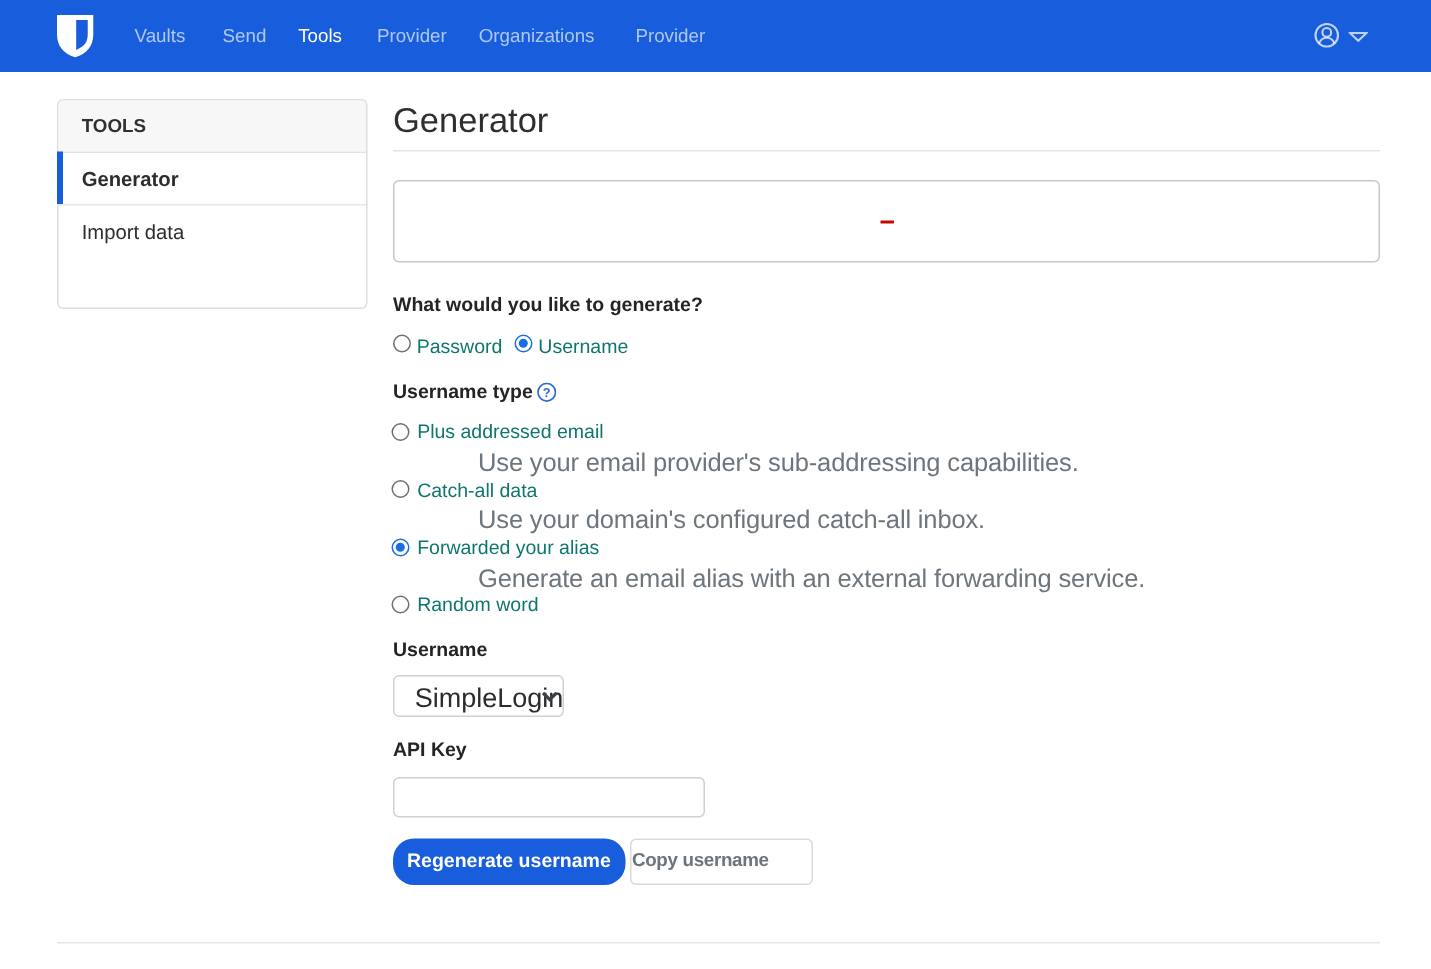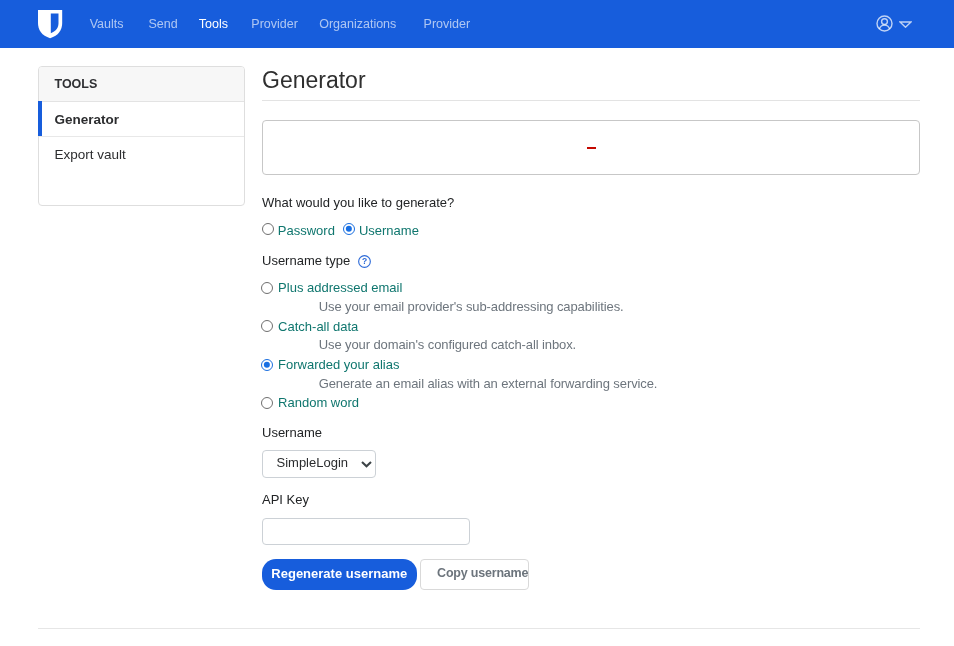--- a/index.html
+++ b/index.html
@@ -21,36 +21,36 @@
   .card-item.active::before { content:""; position:absolute; left:-1px; top:-1px; bottom:0; width:4.5px; background:#175DDC; }
   .card-item.active span { font-weight:bold; }
 
   
   .main { position:absolute; left:262px; top:0; width:658px; }
   h1 { position:absolute; left:0; top:66.7px; font-size:23px; font-weight:400; color:#2f2f2f; line-height:1.2; }
   .hr1 { position:absolute; left:0; top:100px; width:657.5px; height:1px; background:#e3e3e3; }
   .genbox { position:absolute; left:-0.5px; top:120.3px; width:658.5px; height:54.4px; border:1px solid #c7c7c7; border-radius:4px; }
   .dash { position:absolute; left:324.5px; top:25.3px; width:9px; height:2.2px; background:#c40800; }
 
-  .lbl { position:absolute; font-size:13px; font-weight:normal; color:#222426; line-height:1; white-space:nowrap; }
+  .lbl { position:absolute; font-size:13px; font-weight:bold; color:#222426; line-height:1; white-space:nowrap; }
   .txt { position:absolute; font-size:13px; color:#0f766e; line-height:1; white-space:nowrap; }
-  .desc { position:absolute; font-size:13px; color:#6d757d; letter-spacing:-0.1px; line-height:1; white-space:nowrap;padding-left:41px; }
+  .desc { position:absolute; font-size:17px; color:#6d757d; letter-spacing:-0.1px; line-height:1; white-space:nowrap;padding-left:41px; }
 
   .radio { position:absolute; width:12px; height:12px; border:1.4px solid #6f6f6f; border-radius:50%; background:#fff; }
   .radio.sel { border:1.6px solid #1a6fe0; }
   .radio.sel::after { content:""; position:absolute; left:50%; top:50%; width:6.3px; height:6.3px; transform:translate(-50%,-50%); border-radius:50%; background:#186fe3; }
 
   .helpicon { position:absolute; left:95.6px; top:254.9px; width:13px; height:13px; }
 
   .select { position:absolute; left:0; top:449.8px; width:113.8px; height:28.4px; border:1px solid #ccd1d6; border-radius:4px; background:#fff; }
-  .select span { position:absolute; left:13.5px; top:5.3px; font-size:13px; color:#2a2c2e; line-height:1; }
+  .select span { position:absolute; left:13.5px; top:5.3px; font-size:18px; color:#2a2c2e; line-height:1; }
   .input { position:absolute; left:0; top:518.1px; width:208px; height:27px; border:1px solid #ccd1d6; border-radius:4px; background:#fff; }
 
   .btn-blue { position:absolute; left:0; top:559px; width:154.5px; height:31px; background:#175DDC; border:none; border-radius:14px; color:#fff; font-size:13px; font-weight:bold; font-family:"Liberation Sans", sans-serif; text-align:center; line-height:30px; }
-  .btn-gray { position:absolute; left:158.3px; top:559px; width:109px; height:31px; background:#fff; border:1px solid #d9d9d9; border-radius:4px; color:#6c747c; font-size:12.5px; letter-spacing:-0.2px; white-space:nowrap; font-weight:bold; font-family:"Liberation Sans", sans-serif; text-align:right; line-height:27.5px; }
+  .btn-gray { position:absolute; left:158.3px; top:559px; width:122px; height:31px; background:#fff; border:1px solid #d9d9d9; border-radius:4px; color:#6c747c; font-size:12.5px; letter-spacing:-0.2px; white-space:nowrap; font-weight:bold; font-family:"Liberation Sans", sans-serif; text-align:left; line-height:27.5px; }
 
   .hr2 { position:absolute; left:38px; top:628px; width:882px; height:1px; background:#e6e6e6; }
 </style>
 </head>
 <body>
 
 <div class="nav">
   <svg style="position:absolute;left:38.4px;top:10.4px" width="24.2" height="28.2" viewBox="0 0 24.2 28.2">
     <path fill="#ffffff" d="M0 0 H24.2 V12.8 C24.2 20.4 20.4 25.6 12.1 28.2 C3.8 25.6 0 20.4 0 12.8 Z"></path>
     <path fill="#175DDC" d="M12.8 3.4 H20.5 V12.8 C20.5 18 18.3 20.9 12.8 23.3 Z"></path>
@@ -72,21 +72,21 @@
 </div>
 
 <div class="card">
   <div class="card-head">
       <span>TOOLS</span>
     </div>
   <div class="card-item active">
       <span>Generator</span>
     </div>
   <div class="card-item">
-      <span>Export vault</span>
+      <span>Import data</span>
     </div>
 </div>
 
 <div class="main">
   <h1>Generator</h1>
   <div class="hr1"></div>
   <div class="genbox">
       <div class="dash"></div>
     </div>
 

